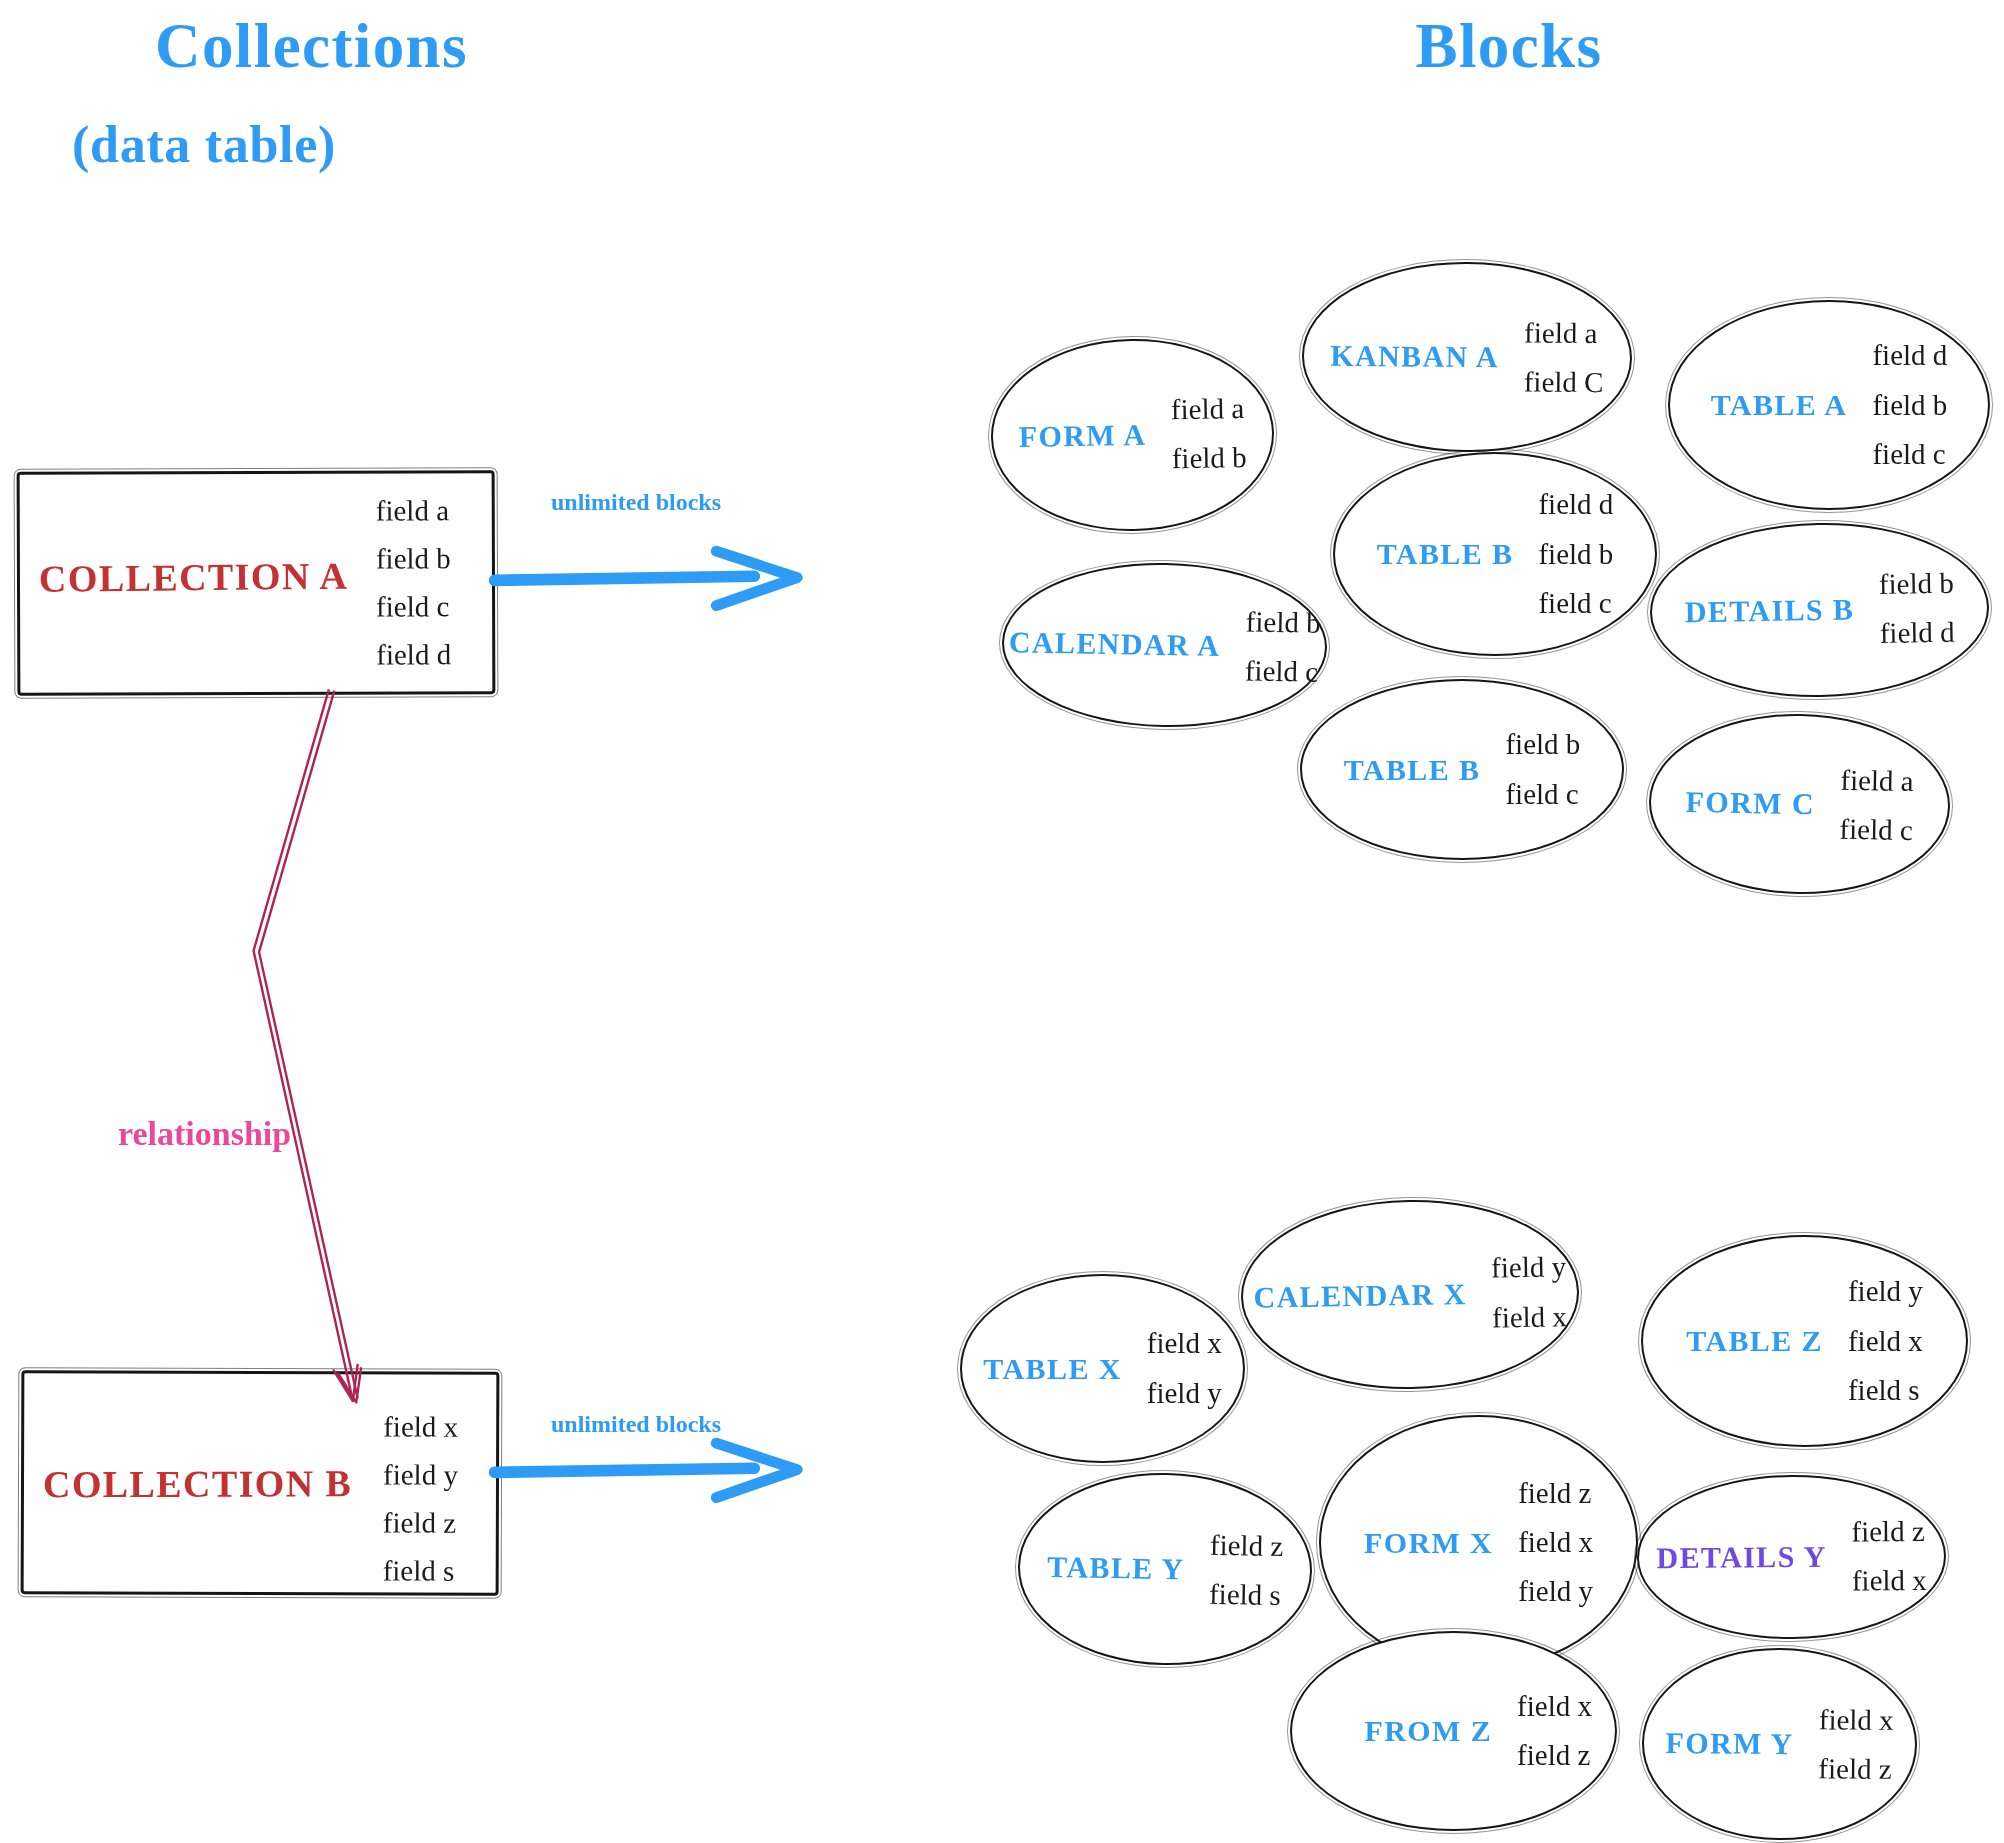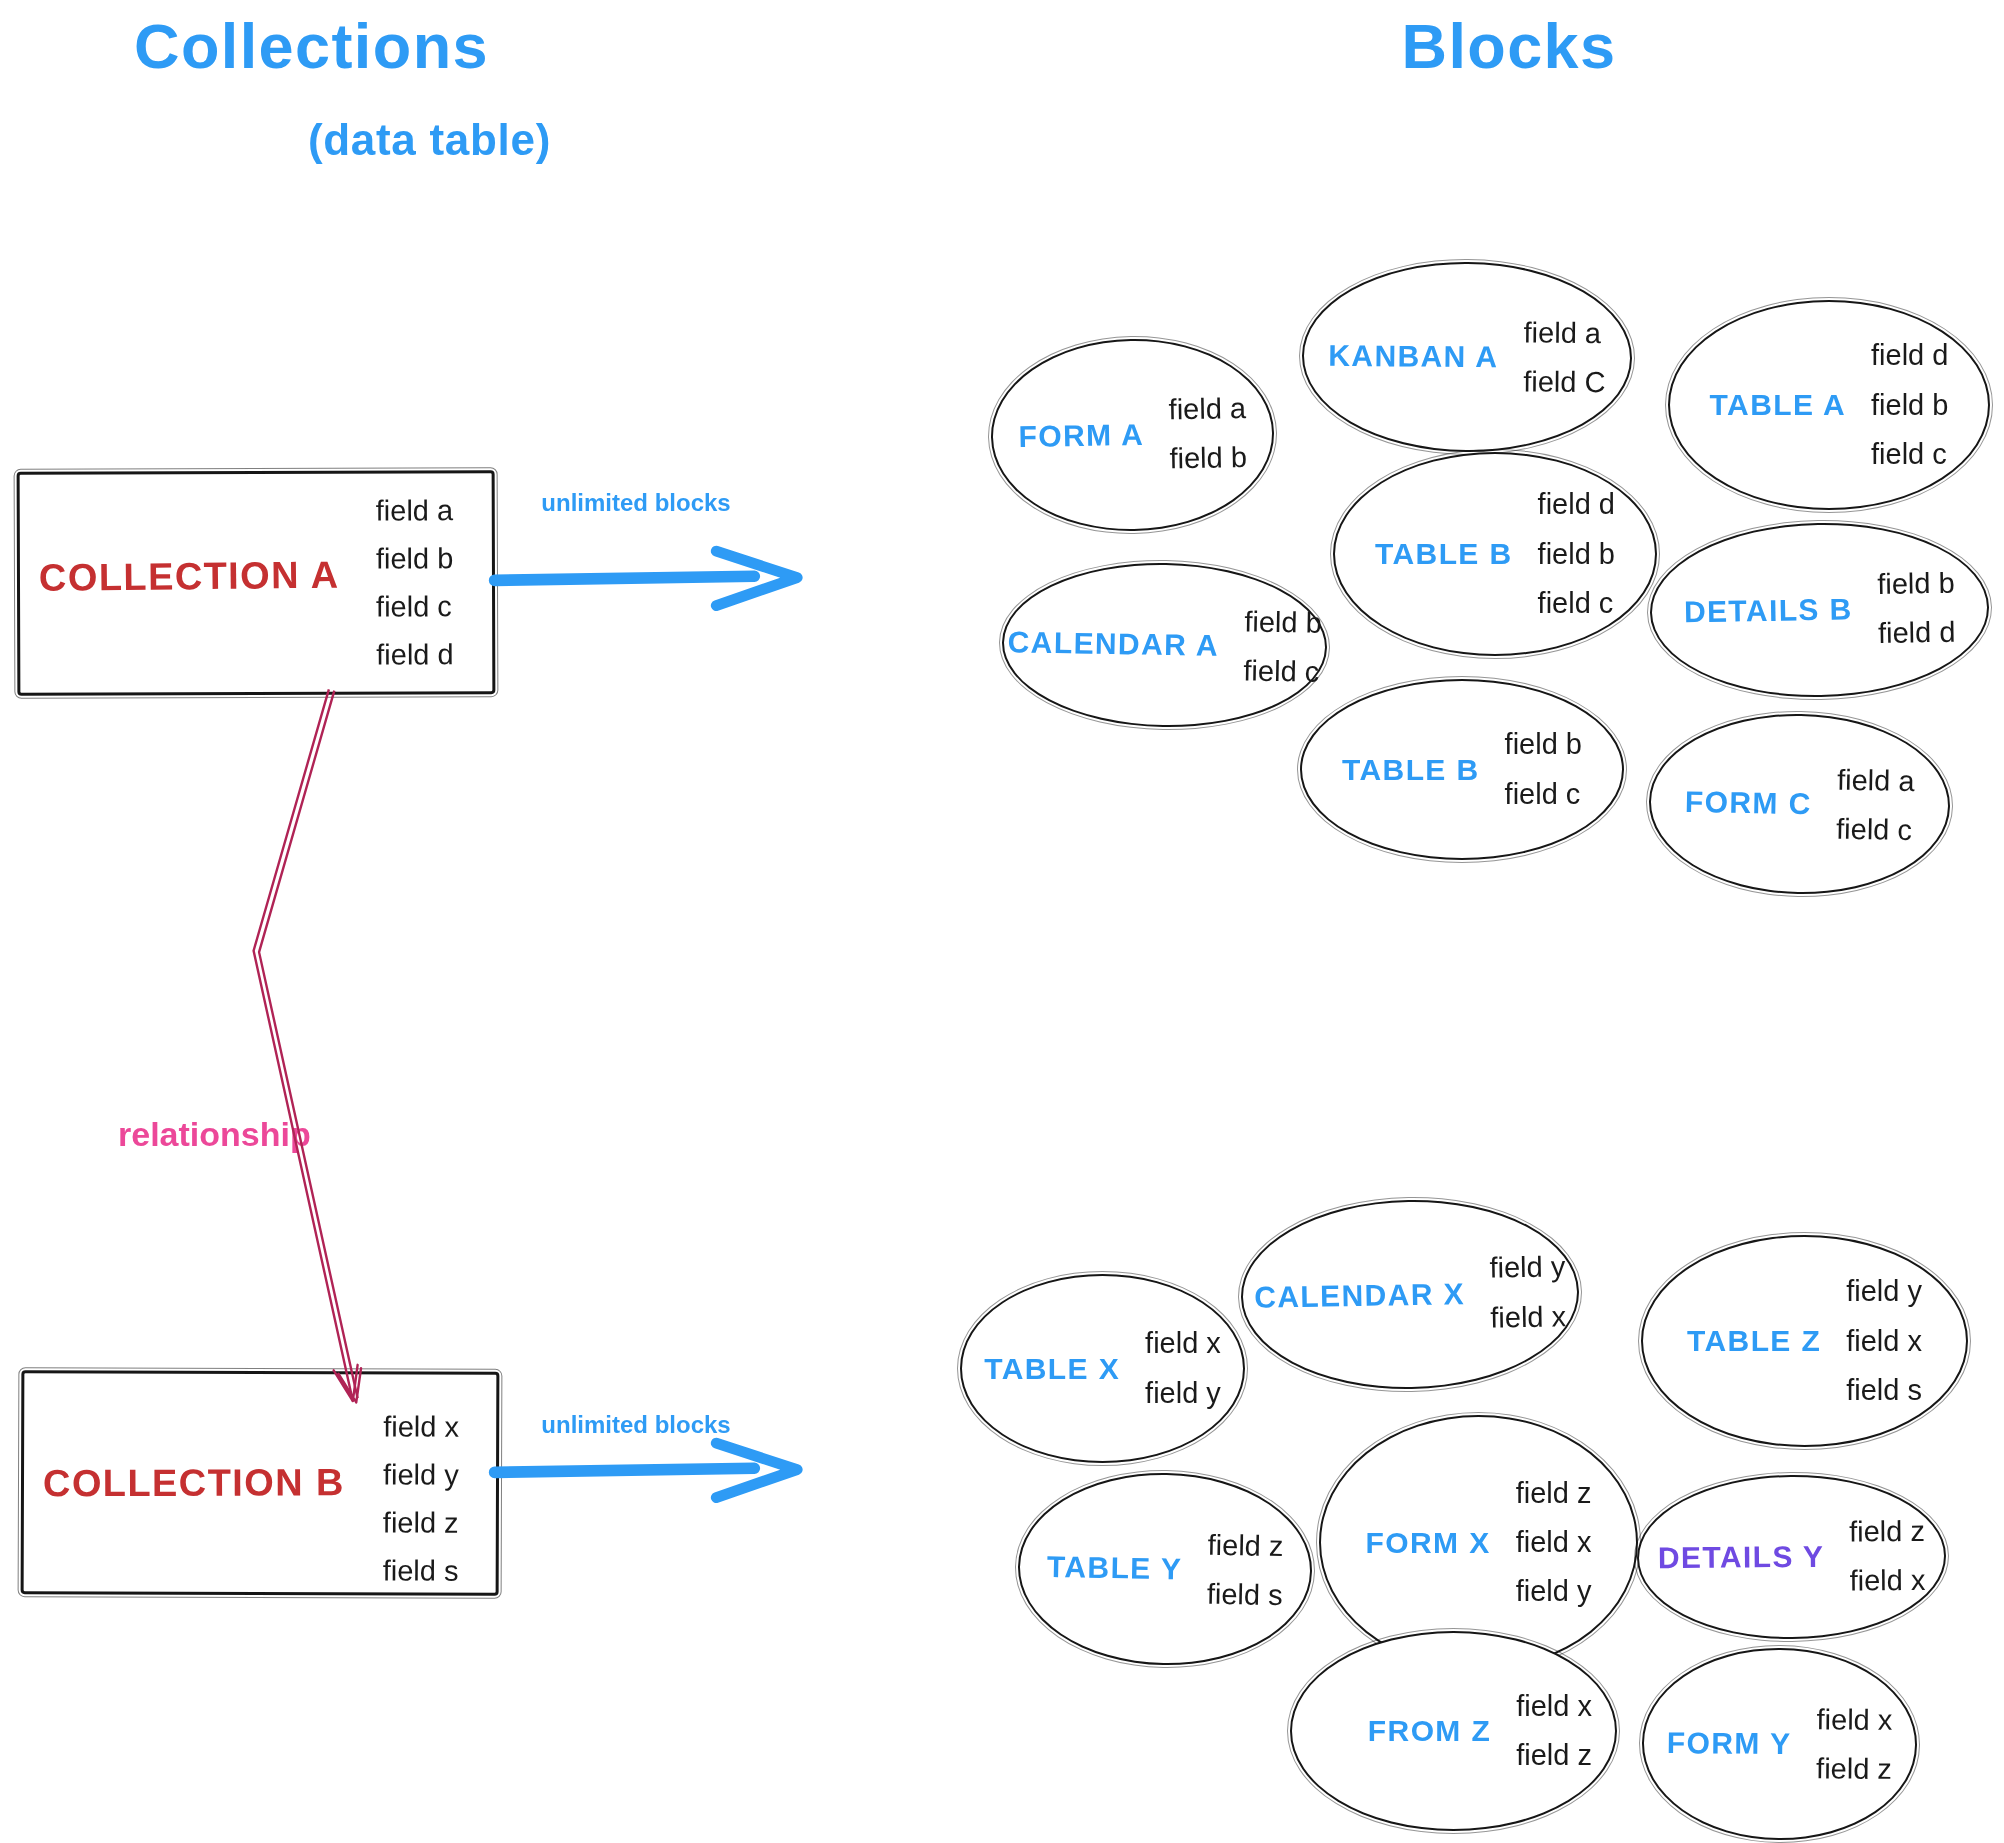--- a/index.html
+++ b/index.html
@@ -1,29 +1,29 @@
 <!DOCTYPE html>
 <html style="font-size:11px"><head>
 <meta charset="utf-8">
 <title>Collections and Blocks Diagram</title>
 <style>
   html,body{margin:0;padding:0;background:#ffffff;}
   .canvas{
     position:relative; width:2005px; height:1843px; background:#ffffff;
-    font-family:Liberation Sans, sans-serif; overflow:hidden; color:#1a1a1a;
+    font-family:Liberation Serif, serif; overflow:hidden; color:#1a1a1a;
   }
   .c-blue{color:#2e9bf5;}
   .c-purple{color:#6f4ae2;}
 
   .title{
     position:absolute; text-align:center; font-size:63px; font-weight:bold;
     color:#2e9bf5; letter-spacing:1.4px;
   }
   .subtitle{
-    position:absolute; text-align:right; font-size:44px; font-weight:bold;
+    position:absolute; text-align:left; font-size:52px; font-weight:bold;
     color:#2e9bf5; letter-spacing:0.7px;
   }
 
   .cbox{
     position:absolute; background:#fff;
     border:3.4px solid #161616; border-radius:4.1px;
     outline:1.4px solid rgba(22,22,22,0.55); outline-offset:2.7px;
   }
   .clabel{
     position:absolute; left:19px; top:81px;

